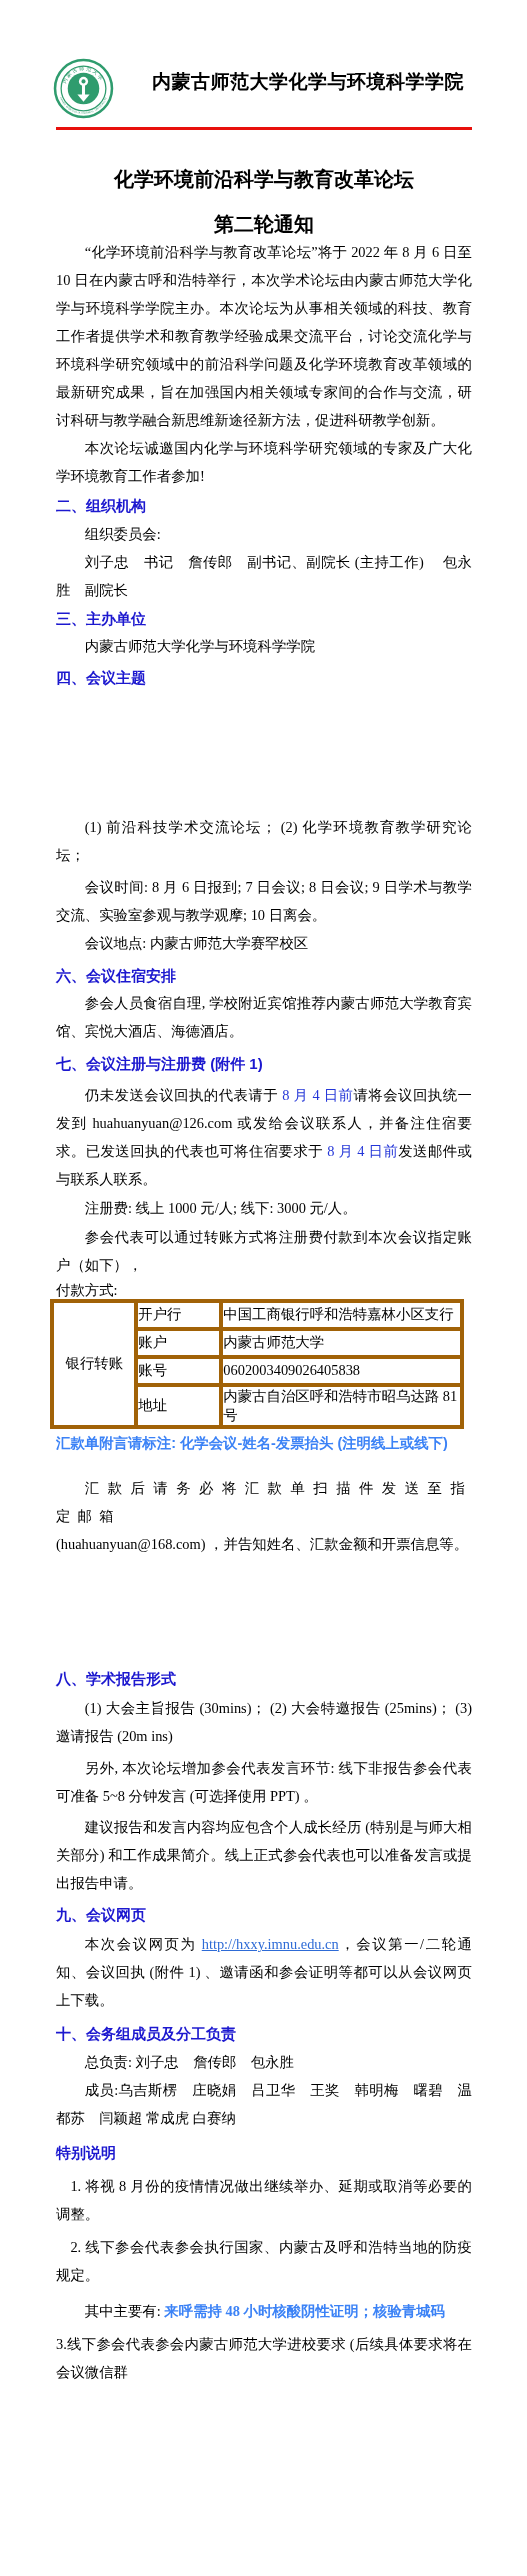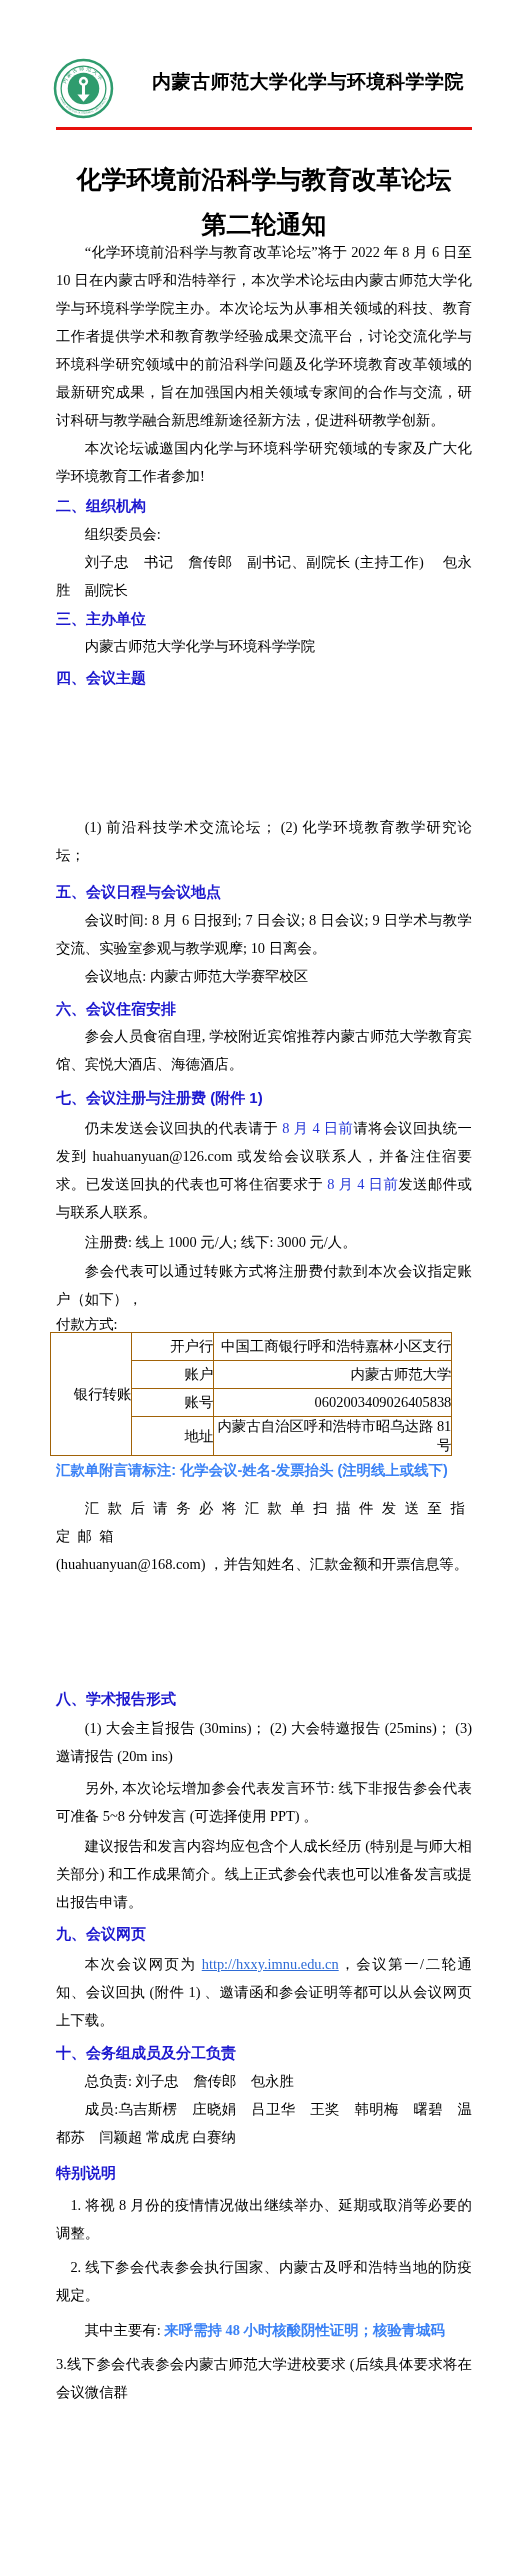--- a/index.html
+++ b/index.html
@@ -7,37 +7,37 @@
         font-family:"Liberation Serif","DejaVu Serif",serif;color:#000;font-size:14.4px;}
   .content{padding:0 56px;}
   
   .header{position:relative;height:130px;}
   .seal{position:absolute;left:-2.6px;top:58px;width:61px;height:61px;}
   .org-name{position:absolute;left:96px;top:69px;font-family:"Liberation Sans","DejaVu Sans",sans-serif;
             font-weight:bold;font-size:19px;letter-spacing:0.5px;white-space:nowrap;}
   .red-line{position:absolute;left:0;right:0;bottom:0;height:2.6px;background:#e8100c;}
   
   .big-title{font-family:"Liberation Sans","DejaVu Sans",sans-serif;font-weight:bold;
-             font-size:25px;line-height:24px;text-align:center;}
+             font-size:20px;line-height:24px;text-align:center;}
   
   .h-blue{color:#1c18cf;font-family:"Liberation Sans","DejaVu Sans",sans-serif;
           font-weight:bold;font-size:15px;line-height:20.6px;}
   
   p{margin:0;line-height:28px;text-align:justify;}
   .ind{text-indent:2em;}
   .ind1{text-indent:1em;}
   .date-blue{color:#2436d8;}
   .note-blue{color:#3b82f6;font-weight:bold;font-family:"Liberation Sans","DejaVu Sans",sans-serif;line-height:21.6px;}
   .link{color:#2e6bd6;text-decoration:underline;cursor:pointer;}
   .u{text-decoration:underline;}
   .spread{letter-spacing:7.2px;}
   .blue-bold{color:#3b82f6;font-weight:bold;}
   
   table.bank{border-collapse:collapse;margin-left:-5.7px;table-layout:fixed;}
-  table.bank td{border:1px solid #a16207;font-size:14.4px;vertical-align:middle;padding:0;text-align:right;}
+  table.bank td{border:4px solid #a16207;font-size:14.4px;vertical-align:middle;padding:0;}
   td.g{width:80px;text-align:center;}
   td.l{width:81px;padding-left:26px;}
   td.v{width:237px;padding-left:13.4px;}
   tr.r{height:28px;}
   .gap{width:100%;}
 </style>
 </head>
 <body>
 
 <div class="page">
@@ -77,21 +77,20 @@
     <p class="ind" style="margin-top:3.6px;">组织委员会:</p>
     <p class="ind">刘子忠　书记　詹传郎　副书记、副院长 (主持工作)　 包永胜　副院长</p>
 
     <div class="h-blue" style="margin-top:5.2px;">三、主办单位</div>
     <p class="ind" style="margin-top:2.6px;">内蒙古师范大学化学与环境科学学院</p>
 
     <div class="h-blue" style="margin-top:7.7px;">四、会议主题</div>
     <div class="gap" style="height:124px;"></div>
     <p class="ind">(1) 前沿科技学术交流论坛；  (2) 化学环境教育教学研究论坛；</p>
 
-    <div class="h-blue" style="margin-top:13px;">五、会议日程与会议地点</div>
     <p class="ind" style="margin-top:4.1px;">会议时间: 8 月 6 日报到; 7 日会议; 8 日会议; 9 日学术与教学交流、实验室参观与教学观摩; 10 日离会。</p>
     <p class="ind">会议地点: 内蒙古师范大学赛罕校区</p>
 
     <div class="h-blue" style="margin-top:8.8px;">六、会议住宿安排</div>
     <p class="ind" style="margin-top:2.6px;">参会人员食宿自理, 学校附近宾馆推荐内蒙古师范大学教育宾馆、宾悦大酒店、海德酒店。</p>
 
     <div class="h-blue" style="margin-top:9.3px;">七、会议注册与注册费 (附件 1)</div>
     <p class="ind" style="margin-top:6.2px;">
       <span>仍未发送会议回执的代表请于 </span><span class="date-blue">8 月 4 日前</span><span>请将会议回执统一发到 huahuanyuan@126.com 或发给会议联系人，并备注住宿要求。已发送回执的代表也可将住宿要求于 </span><span class="date-blue">8 月 4 日前</span><span>发送邮件或与联系人联系。</span>
     </p>
@@ -113,21 +112,21 @@
         <td class="l">账号</td>
         <td class="v">0602003409026405838</td>
       </tr>
       <tr class="r">
         <td class="l">地址</td>
         <td class="v">内蒙古自治区呼和浩特市昭乌达路 81 号</td>
       </tr>
     </tbody>
       </table>
     <p class="note-blue" style="margin-top:4.1px;">汇款单附言请标注: 化学会议-姓名-发票抬头 (注明线上或线下)</p>
-    <p class="ind spread" style="margin-top:12px;">汇款后请务必将汇款单扫描件发送至指定邮箱</p>
+    <p class="ind spread" style="margin-top:20px;">汇款后请务必将汇款单扫描件发送至指定邮箱</p>
     <p>(huahuanyuan@168.com) ，并告知姓名、汇款金额和开票信息等。</p>
 
     <div class="gap" style="height:111px;"></div>
 
     <div class="h-blue">八、学术报告形式</div>
     <p class="ind" style="margin-top:4.1px;">(1) 大会主旨报告 (30mins)； (2) 大会特邀报告 (25mins)； (3) 邀请报告 (20m ins)</p>
     <p class="ind" style="margin-top:4.1px;">另外, 本次论坛增加参会代表发言环节: 线下非报告参会代表可准备 5~8 分钟发言 (可选择使用 PPT) 。</p>
     <p class="ind" style="margin-top:2.6px;">建议报告和发言内容均应包含个人成长经历 (特别是与师大相关部分) 和工作成果简介。线上正式参会代表也可以准备发言或提出报告申请。</p>
 
     <div class="h-blue" style="margin-top:7.7px;">九、会议网页</div>

